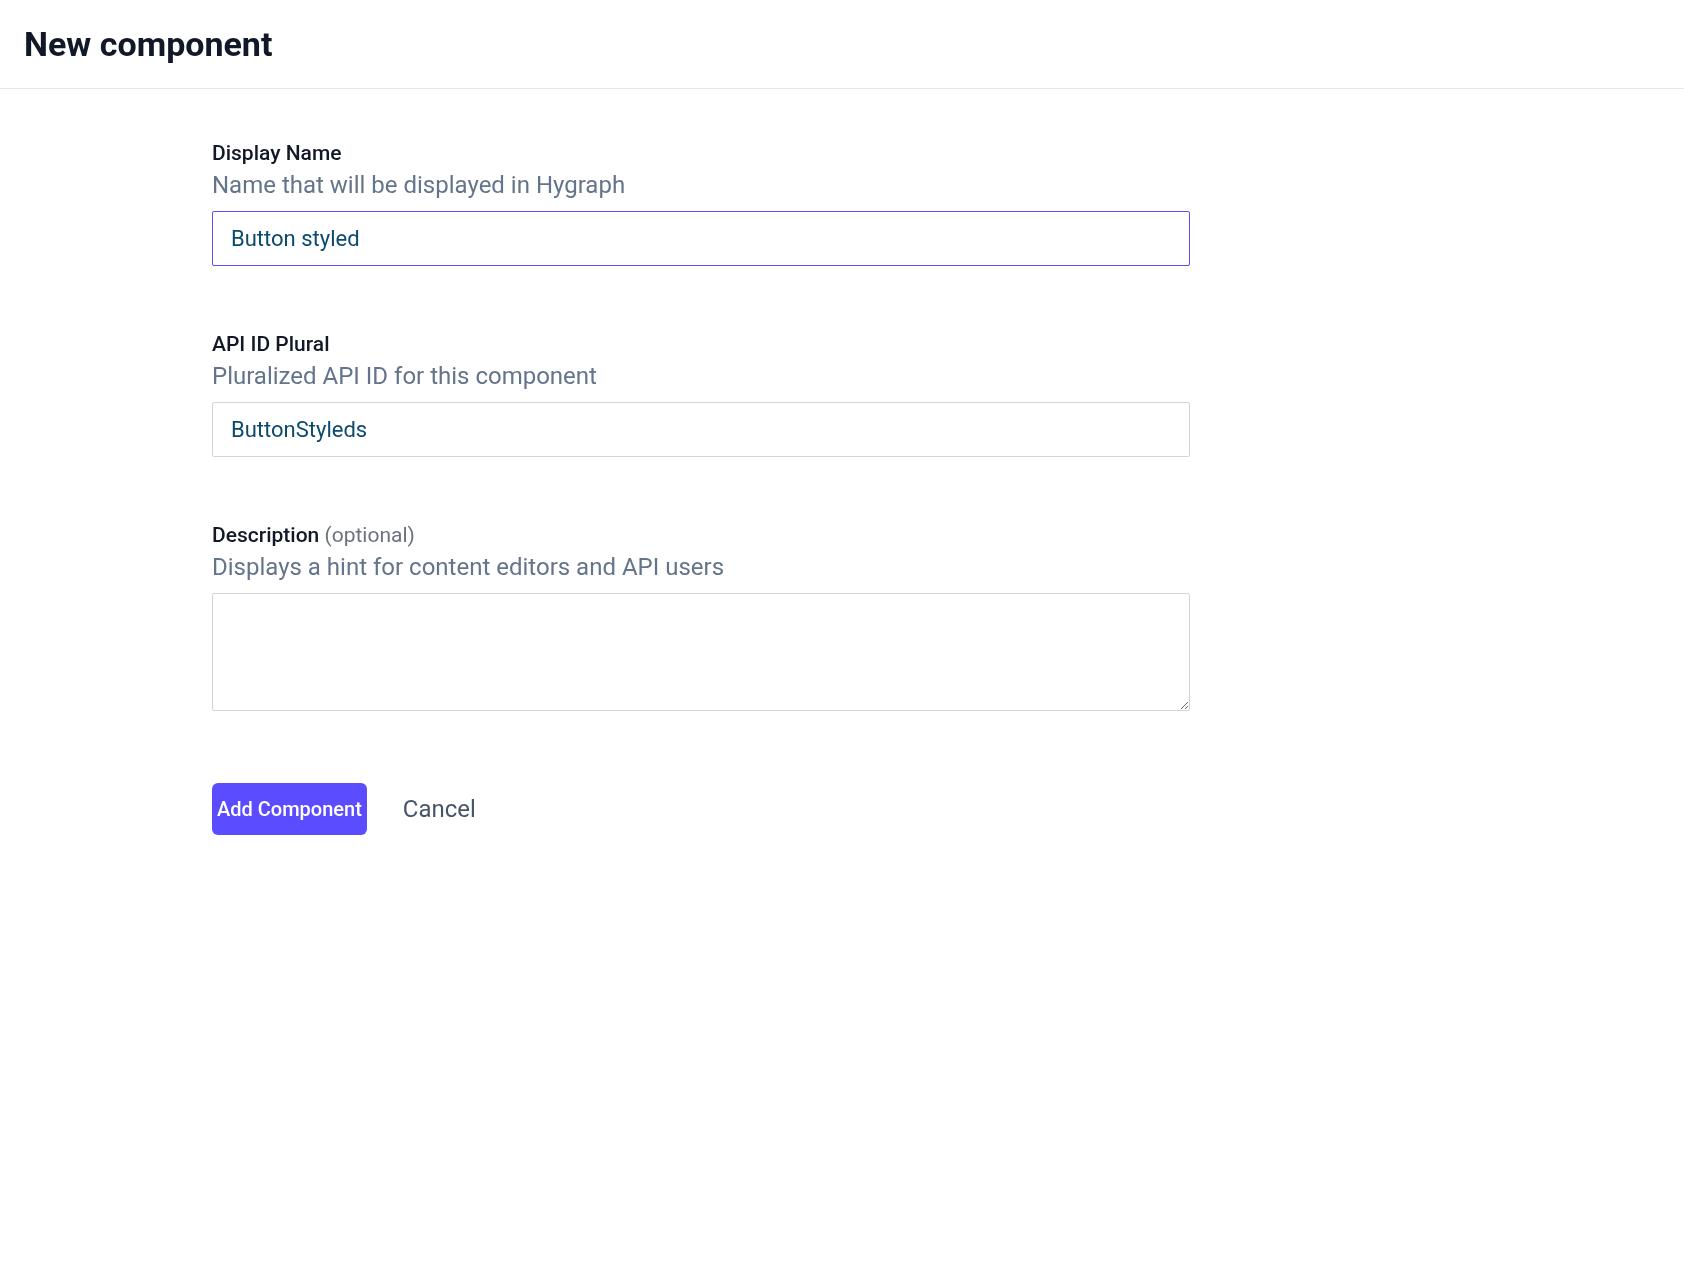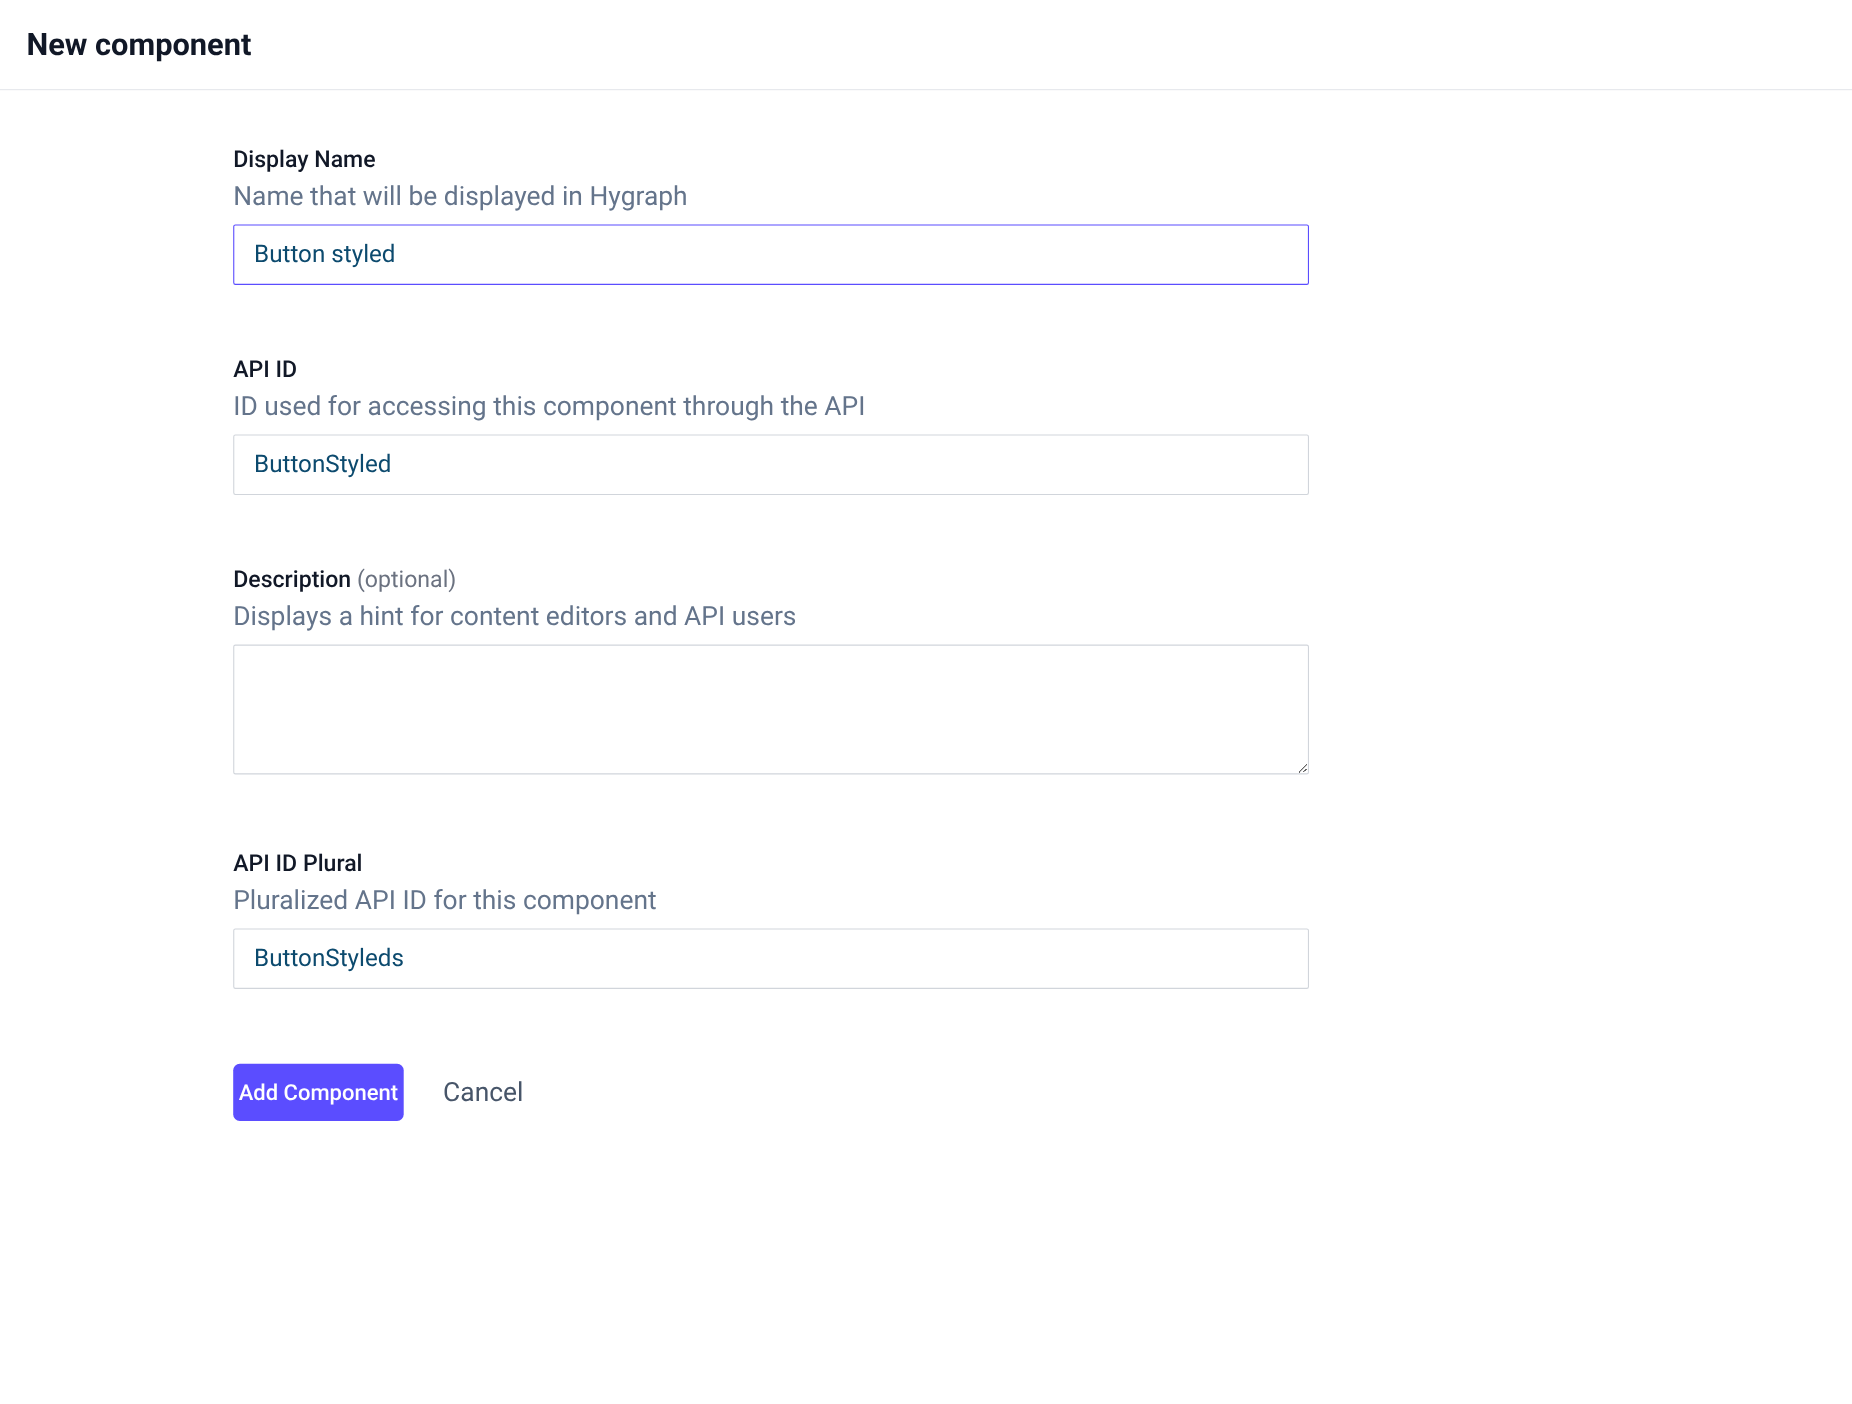--- a/index.html
+++ b/index.html
@@ -15,21 +15,21 @@
       width: 1684px;
       height: 1276px;
     }
     
     .header {
       padding: 24px 24px 24px 24px;
       border-bottom: 1px solid #e5e7eb;
     }
     
     .page-title {
-      font-size: 28px;
+      font-size: 34px;
       font-weight: 700;
       color: #111827;
     }
     
     .form-container {
       max-width: 978px;
       margin-left: 212px;
       padding-top: 52px;
     }
     
@@ -123,39 +123,34 @@
 </div>
 
 <div class="form-container">
 
   <div class="form-group">
     <label class="field-label">Display Name</label>
     <span class="field-hint">Name that will be displayed in Hygraph</span>
     <input type="text" class="text-input focused" value="Button styled" style="">
   </div>
 
+
   <div class="form-group">
-    <label class="field-label">API ID</label>
-    <span class="field-hint">ID used for accessing this component through the API</span>
-    <input type="text" class="text-input" value="ButtonStyled" style="">
+    <label class="field-label">API ID Plural</label>
+    <span class="field-hint">Pluralized API ID for this component</span>
+    <input type="text" class="text-input" value="ButtonStyleds" style="">
   </div>
 
   <div class="form-group">
     <label class="field-label">
       <span>Description</span>
       <span class="optional">(optional)</span>
     </label>
     <span class="field-hint">Displays a hint for content editors and API users</span>
     <textarea class="textarea-input" style=""></textarea>
   </div>
 
-  <div class="form-group">
-    <label class="field-label">API ID Plural</label>
-    <span class="field-hint">Pluralized API ID for this component</span>
-    <input type="text" class="text-input" value="ButtonStyleds" style="">
-  </div>
-
   <div class="button-row">
     <button class="btn-primary">Add Component</button>
     <button class="btn-secondary">Cancel</button>
   </div>
 
 </div>
 
 </body></html>

